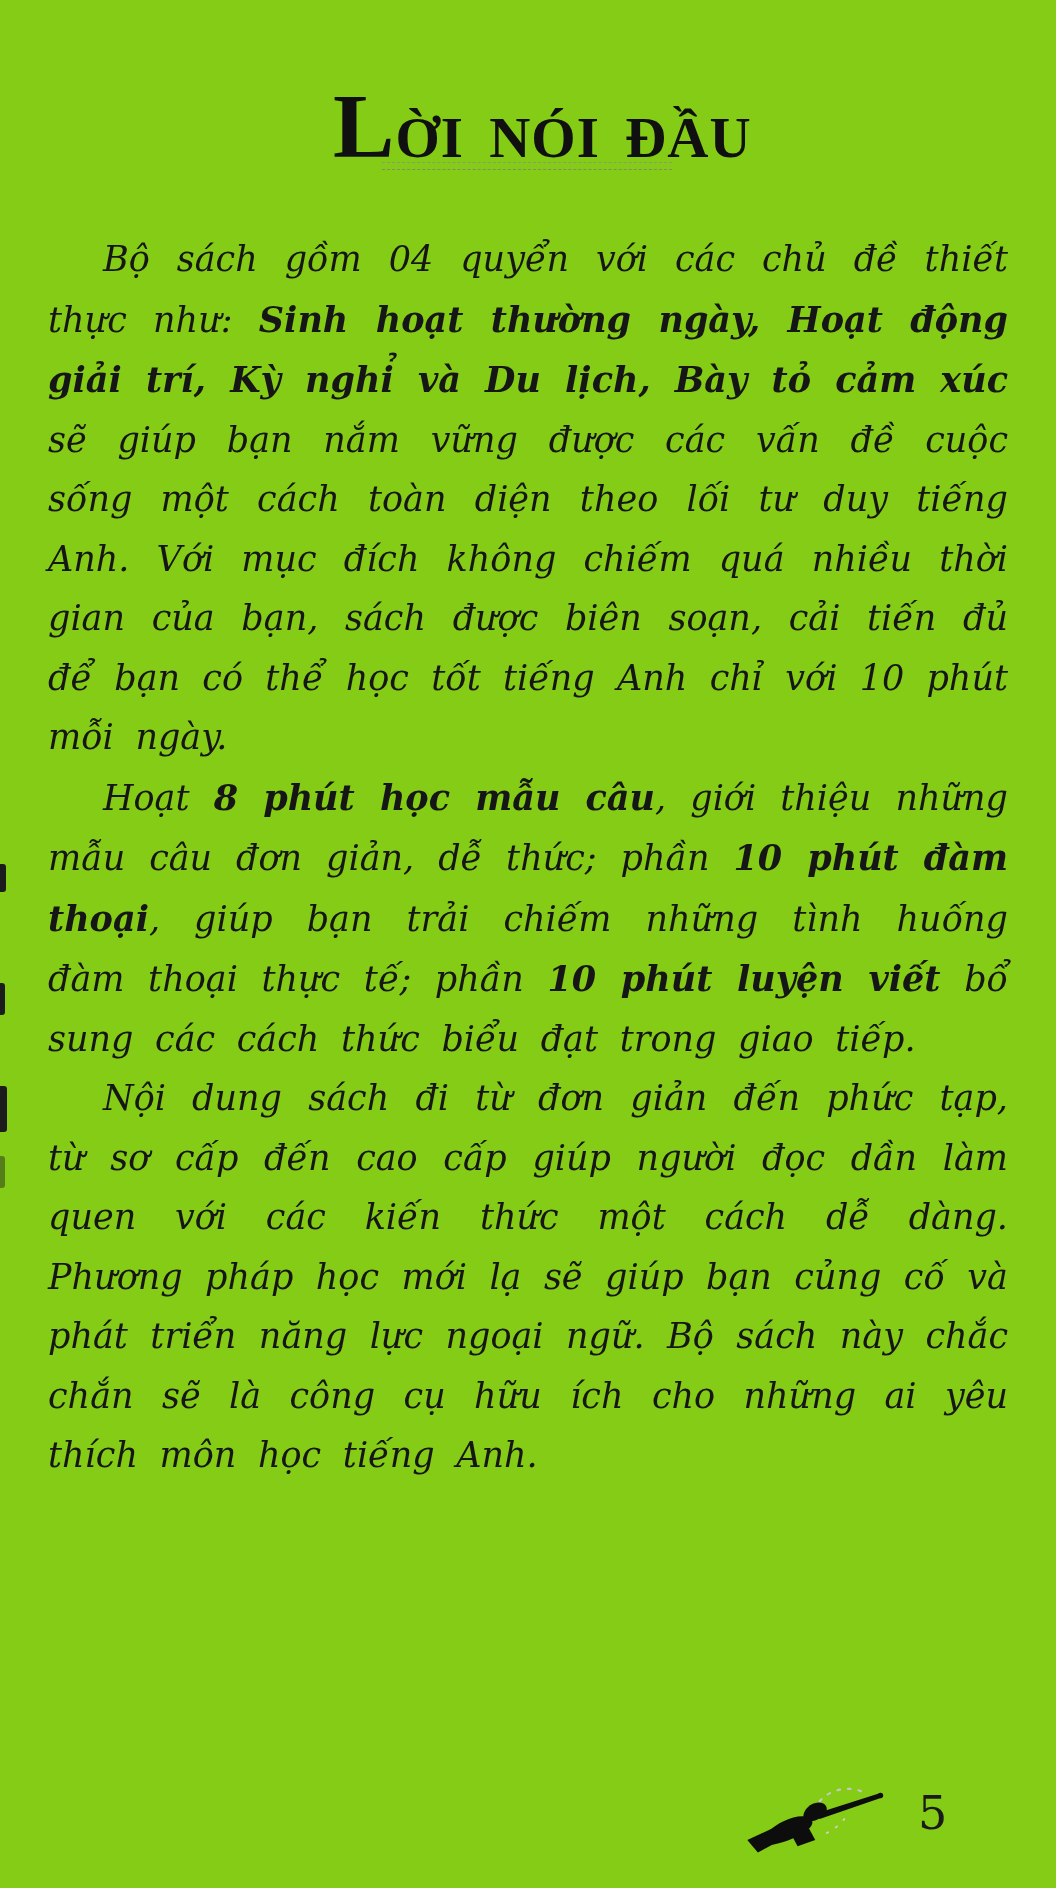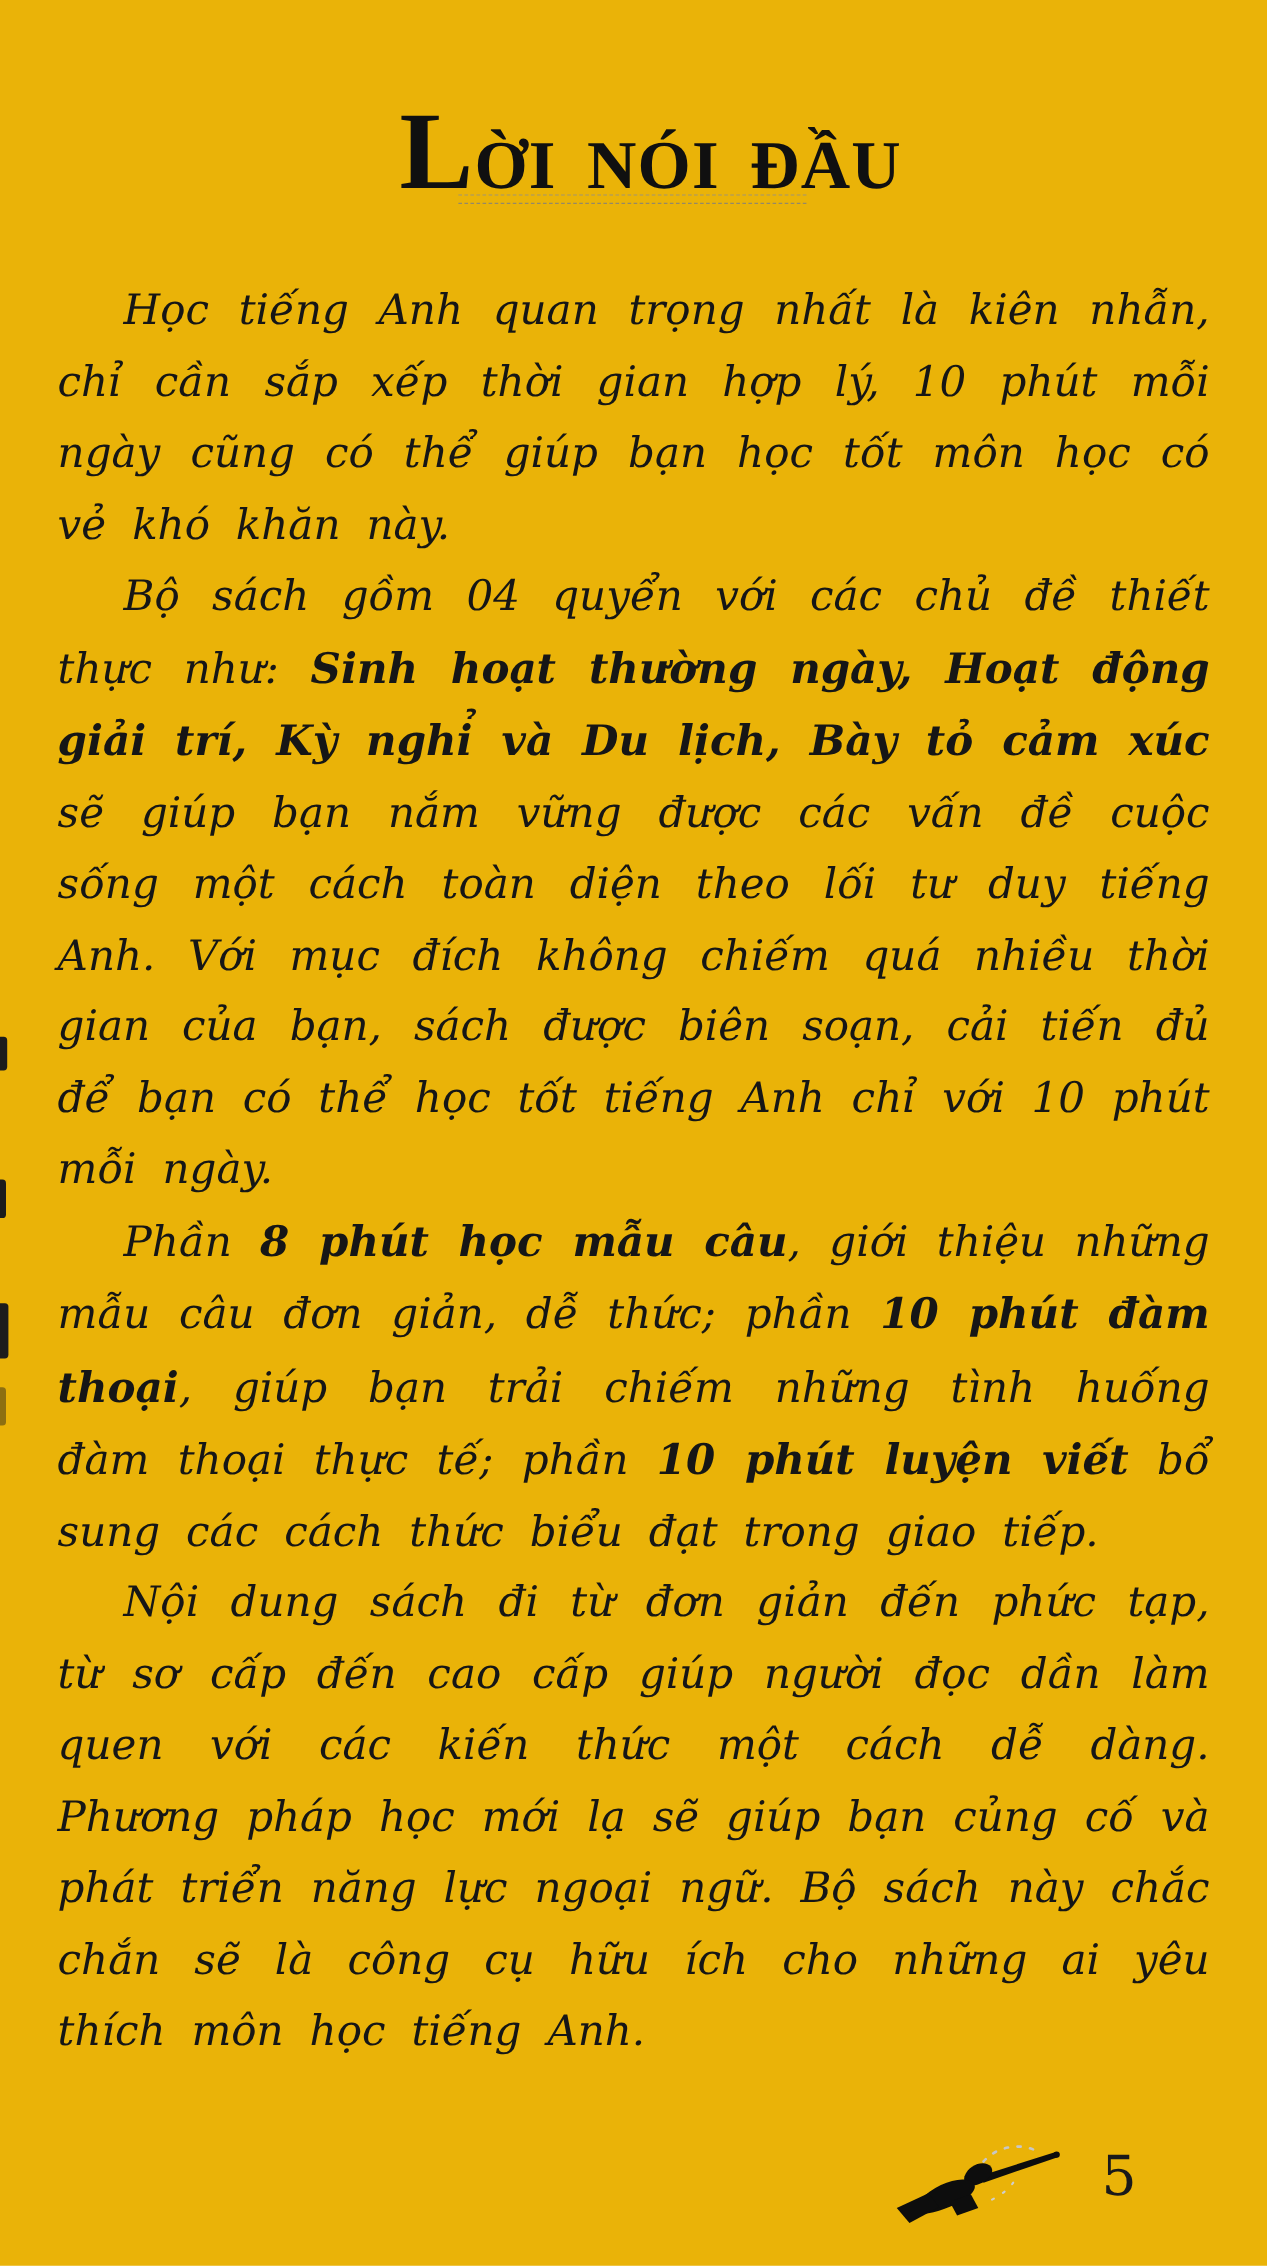--- a/index.html
+++ b/index.html
@@ -4,21 +4,21 @@
 <style>
   html, body { margin: 0; padding: 0; }
   body {
     width: 1056px; height: 1888px;
     background: #ffffff;
     font-family: "DejaVu Serif", serif;
   }
   .page {
     position: relative;
     width: 1056px; height: 1888px;
-    background: #eab308;
+    background: #84cc16;
     overflow: hidden;
     color: #151515;
   }
 
   
   .title-row {
     position: absolute;
     top: 0; left: 0; right: 0;
     height: 200px;
   }
@@ -101,23 +101,22 @@
 <body>
 
 <div class="page">
 
   <header class="title-row">
     <h1 class="title"><span class="title-initial">L</span><span class="title-rest">ỜI NÓI ĐẦU</span></h1>
     <div class="title-rule"></div>
   </header>
 
   <main class="text-block">
-      <p><span>Học tiếng Anh quan trọng nhất là kiên nhẫn, chỉ cần sắp xếp thời gian hợp lý, 10 phút mỗi ngày cũng có thể giúp bạn học tốt môn học có vẻ khó khăn này.</span></p>
       <p><span>Bộ sách gồm 04 quyển với các chủ đề thiết thực như: </span><span class="bold">Sinh hoạt thường ngày, Hoạt động giải trí, Kỳ nghỉ và Du lịch, Bày tỏ cảm xúc</span><span> sẽ giúp bạn nắm vững được các vấn đề cuộc sống một cách toàn diện theo lối tư duy tiếng Anh. Với mục đích không chiếm quá nhiều thời gian của bạn, sách được biên soạn, cải tiến đủ để bạn có thể học tốt tiếng Anh chỉ với 10 phút mỗi ngày.</span></p>
-      <p><span>Phần </span><span class="bold">8 phút học mẫu câu</span><span>, giới thiệu những mẫu câu đơn giản, dễ thức; phần </span><span class="bold">10 phút đàm thoại</span><span>, giúp bạn trải chiếm những tình huống đàm thoại thực tế; phần </span><span class="bold">10 phút luyện viết</span><span> bổ sung các cách thức biểu đạt trong giao tiếp.</span></p>
+      <p><span>Hoạt </span><span class="bold">8 phút học mẫu câu</span><span>, giới thiệu những mẫu câu đơn giản, dễ thức; phần </span><span class="bold">10 phút đàm thoại</span><span>, giúp bạn trải chiếm những tình huống đàm thoại thực tế; phần </span><span class="bold">10 phút luyện viết</span><span> bổ sung các cách thức biểu đạt trong giao tiếp.</span></p>
       <p><span>Nội dung sách đi từ đơn giản đến phức tạp, từ sơ cấp đến cao cấp giúp người đọc dần làm quen với các kiến thức một cách dễ dàng. Phương pháp học mới lạ sẽ giúp bạn củng cố và phát triển năng lực ngoại ngữ. Bộ sách này chắc chắn sẽ là công cụ hữu ích cho những ai yêu thích môn học tiếng Anh.</span></p>
     </main>
 
   <div class="edge-mark m1"></div>
   <div class="edge-mark m2"></div>
   <div class="edge-mark m3"></div>
   <div class="edge-mark m4"></div>
 
   <svg class="footer-icon" viewBox="0 0 170 90" xmlns="http://www.w3.org/2000/svg" aria-hidden="true">
 

